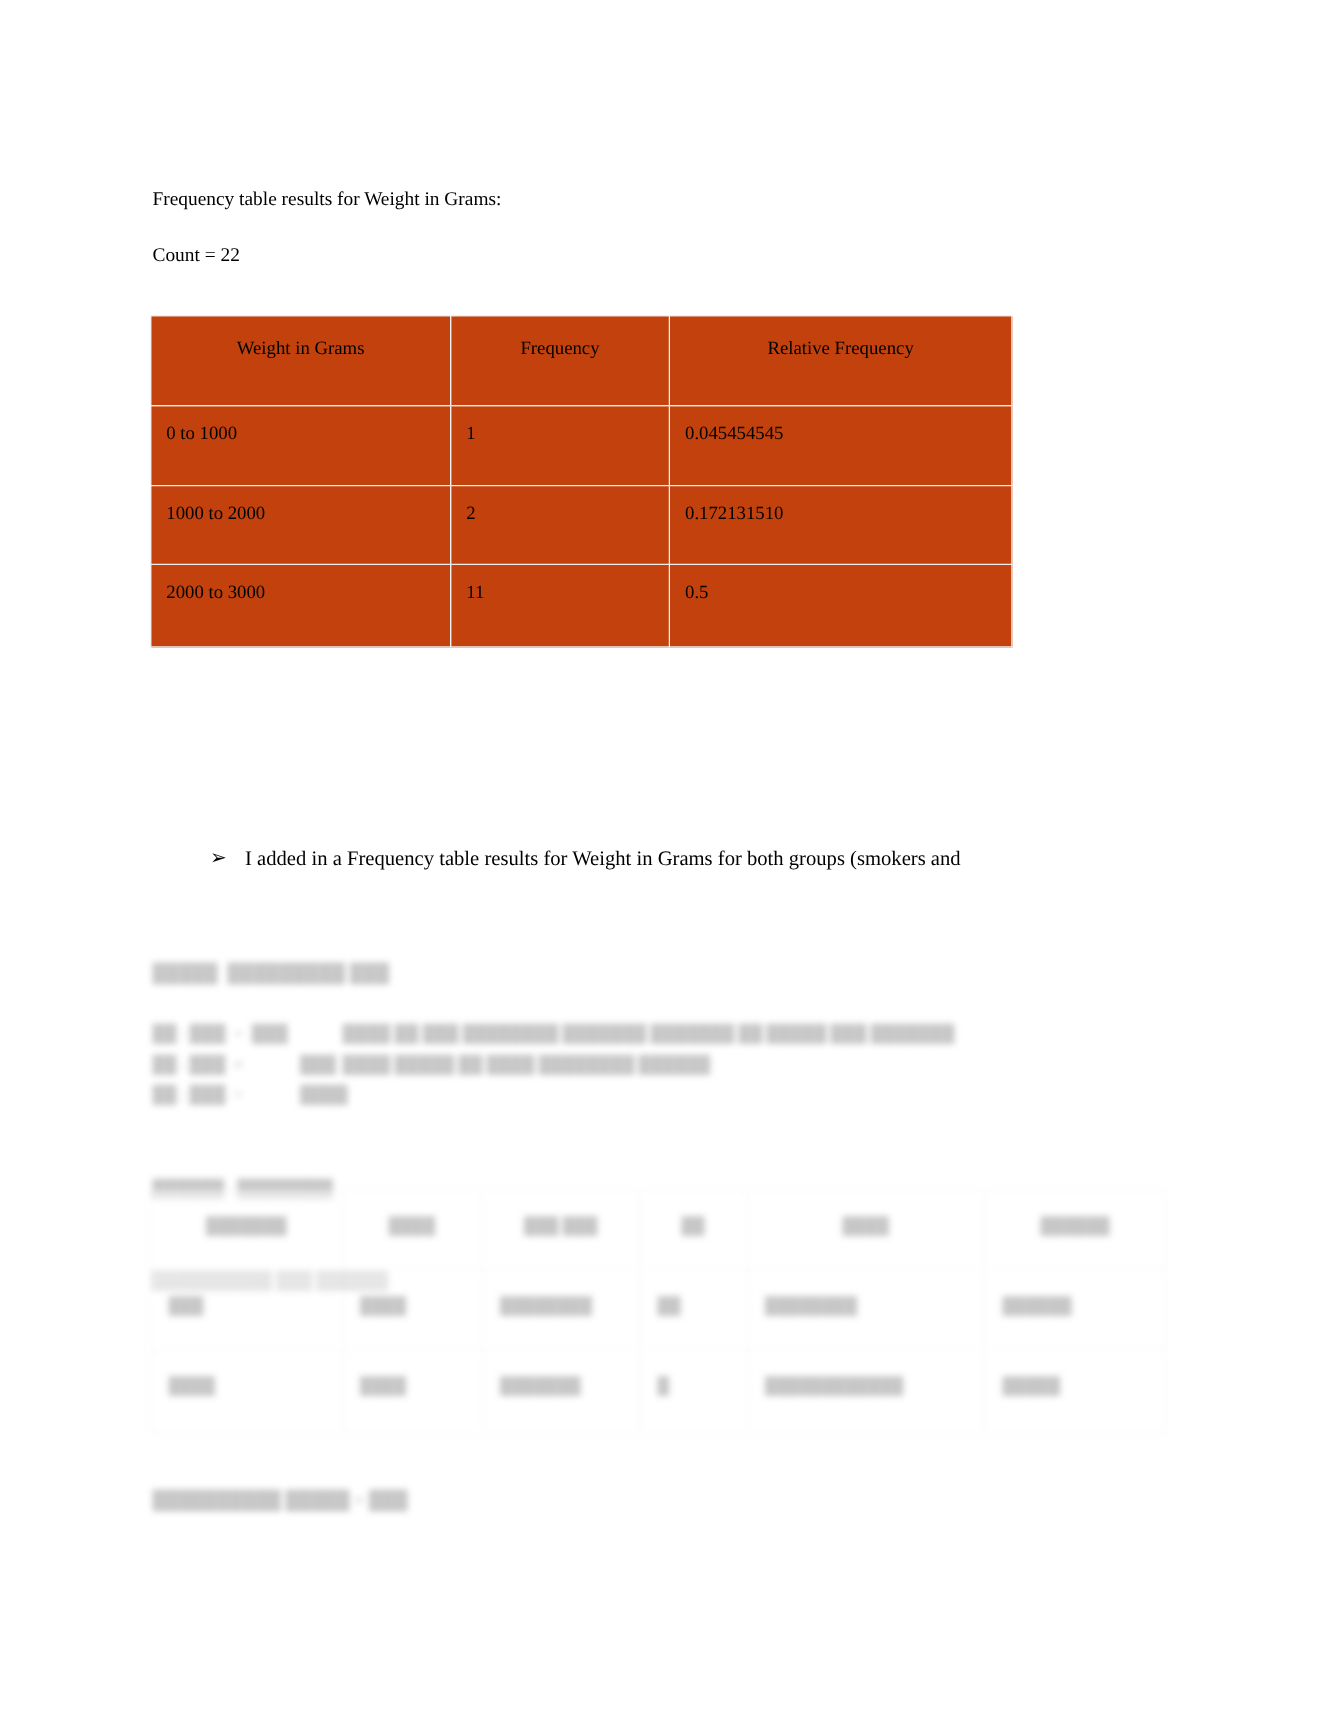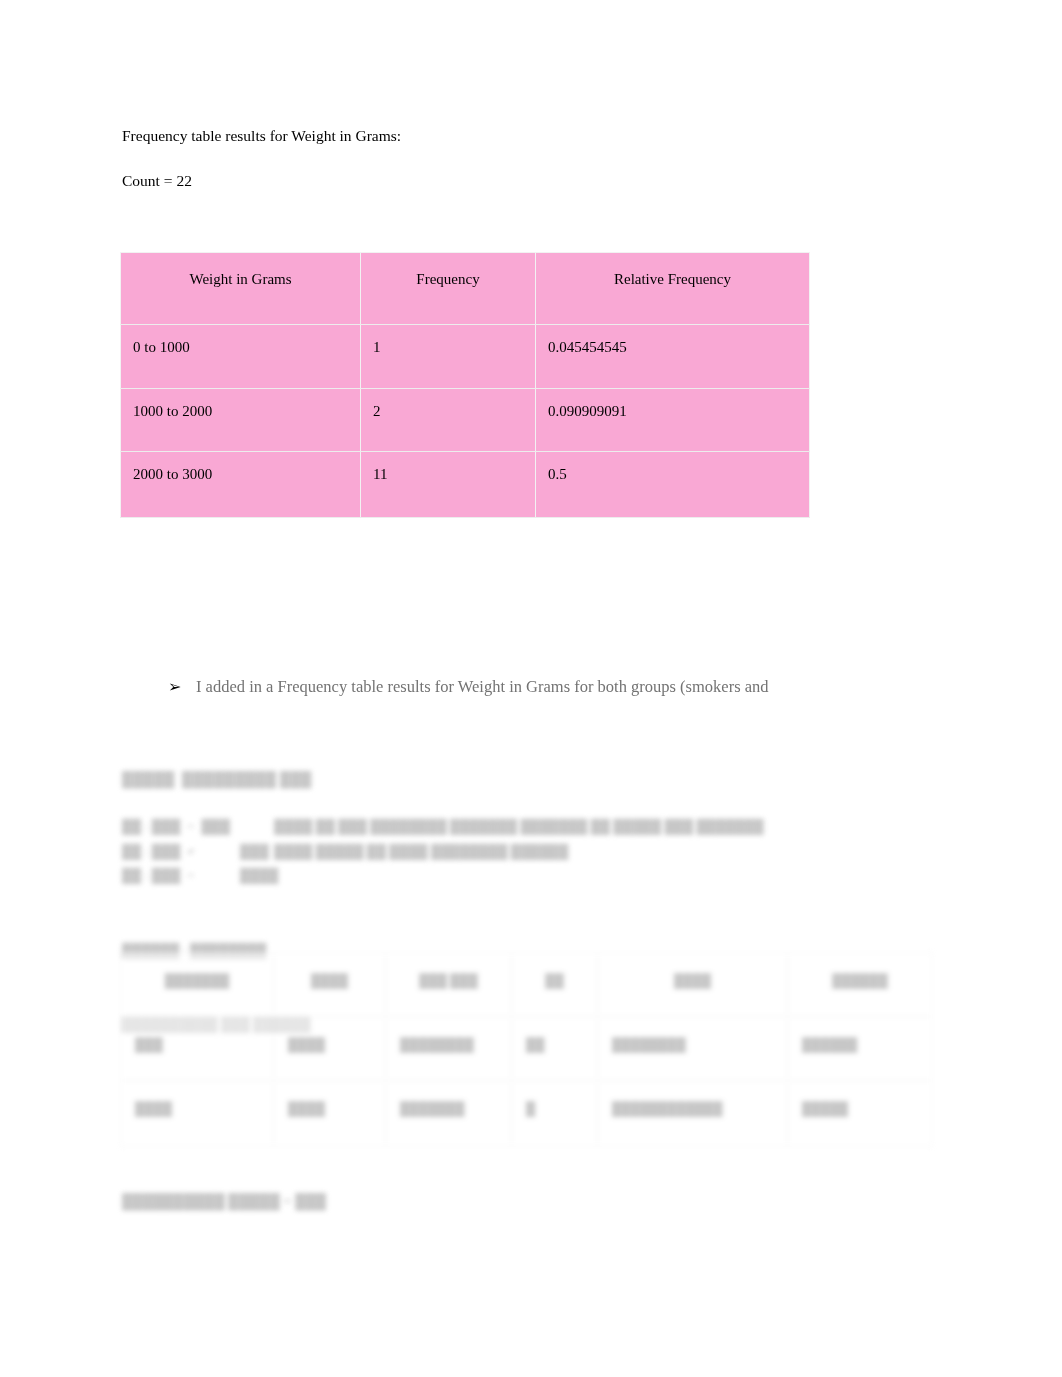--- a/index.html
+++ b/index.html
@@ -20,21 +20,21 @@
   .page {
     position: absolute;
     inset: 0;
     background: #ffffff;
   }
 
   
   .intro {
     position: absolute;
     left: 122px;
-    top: 114px;
+    top: 138px;
     width: 820px;
   }
   .intro-line {
     font-size: 15.5px;
     line-height: 44.5px;
     color: #000;
     white-space: pre;
   }
 
   
@@ -53,21 +53,21 @@
   table.freq col.c1 { width: 240px; }
   table.freq col.c2 { width: 175px; }
   table.freq col.c3 { width: 274px; }
 
   table.freq th,
   table.freq td {
     border: 1px solid #f2f2f2;
     border-bottom-color: #ededed;
     padding: 0;
     vertical-align: top;
-    background: #f9a8d4;
+    background: #c2410c;
   }
   table.freq thead th {
     height: 72px;
     text-align: center;
     font-weight: normal;
     font-size: 15px;
     padding-top: 18px;
     box-sizing: border-box;
   }
   table.freq tbody td {
@@ -96,21 +96,21 @@
     width: 28px;
     flex: 0 0 28px;
     font-size: 16px;
     line-height: 37px;
     color: #000;
   }
   .bullet-text {
     flex: 1 1 auto;
     font-size: 16.5px;
     line-height: 37px;
-    color: #737373;
+    color: #000000;
   }
 
   
   .faded {
     color: #9a9a9a;
     filter: blur(2.6px);
     opacity: 0.55;
     user-select: none;
   }
 
@@ -229,21 +229,21 @@
       </thead>
       <tbody>
         <tr>
           <td>0 to 1000</td>
           <td>1</td>
           <td>0.045454545</td>
         </tr>
         <tr>
           <td>1000 to 2000</td>
           <td>2</td>
-          <td>0.090909091</td>
+          <td>0.172131510</td>
         </tr>
         <tr>
           <td>2000 to 3000</td>
           <td>11</td>
           <td>0.5</td>
         </tr>
       </tbody>
     </table>
   </div>
 

